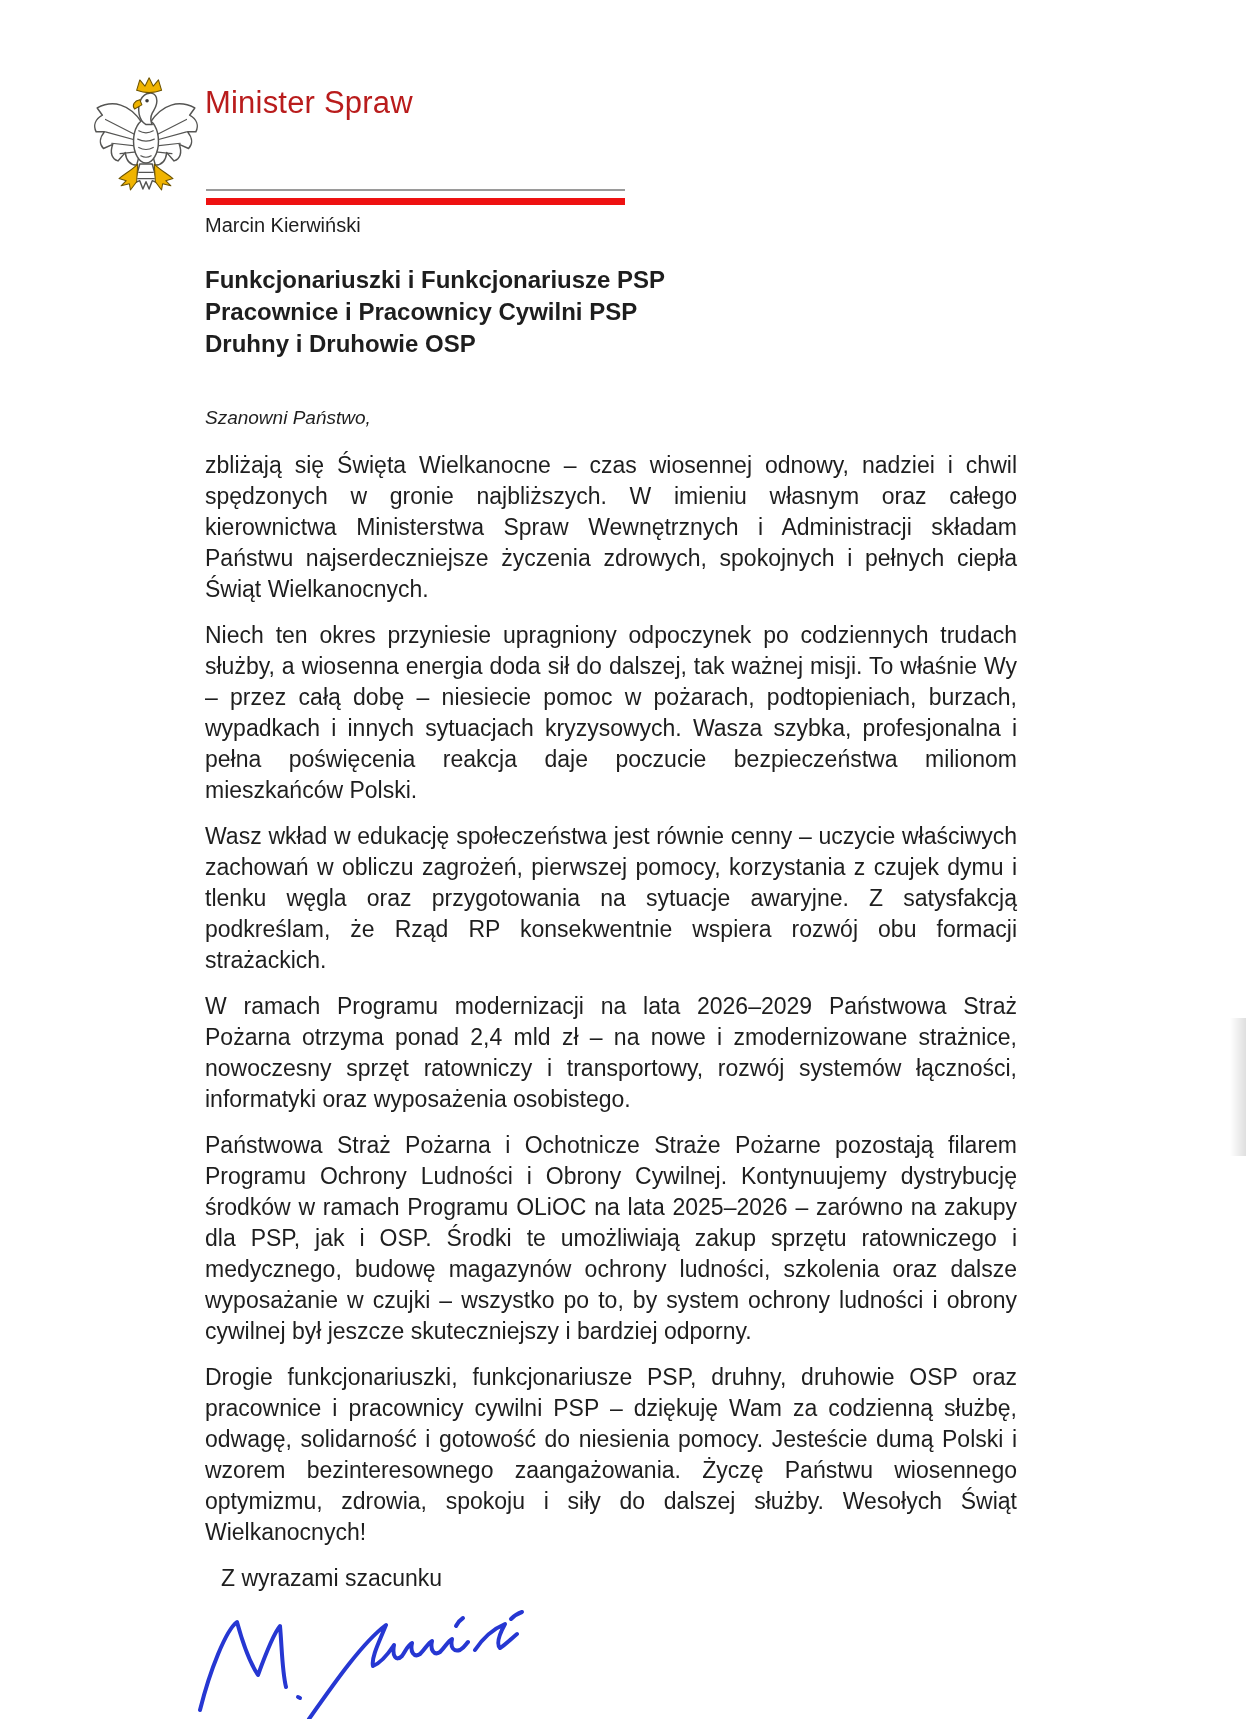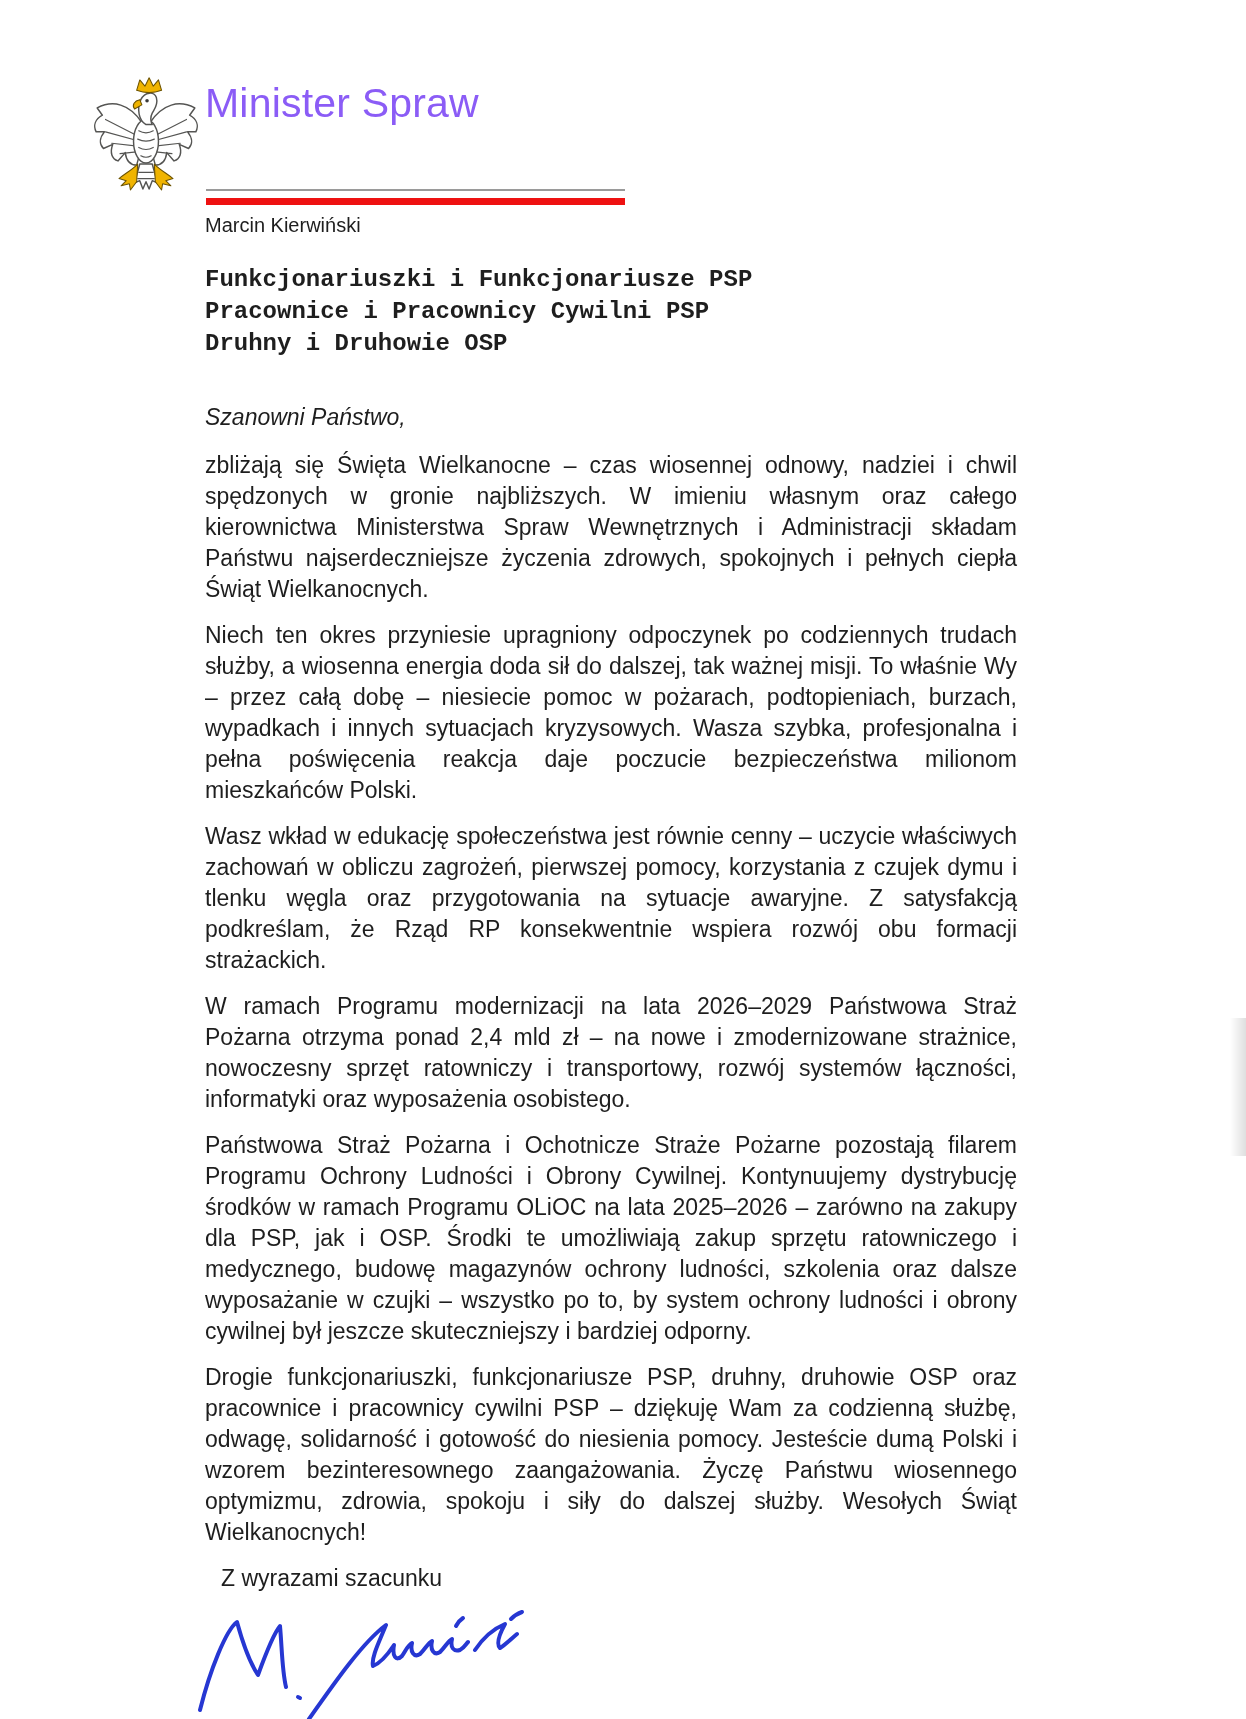--- a/index.html
+++ b/index.html
@@ -16,23 +16,23 @@
 
   
   .emblem {
     position: absolute;
     left: 92px; top: 76px;
     width: 108px; height: 120px;
   }
   .ministry-title {
     position: absolute;
     left: 205px; top: 84px;
-    font-size: 41px;
+    font-size: 31px;
     line-height: 38px;
-    color: #8b5cf6;
+    color: #b91c1c;
     letter-spacing: 0.2px;
     white-space: nowrap;
   }
   .flag-rule {
     position: absolute;
     left: 206px; top: 189px;
     width: 419px;
   }
   .flag-rule .white-stripe {
     height: 7px;
@@ -53,25 +53,24 @@
   .signatory {
     font-size: 20px;
     line-height: 30px;
     margin: 0 0 24px 0;
   }
   .recipients {
     font-weight: bold;
     font-size: 24px;
     line-height: 32px;
     margin: 0 0 42px 0;
-    font-family: Liberation Mono, monospace;
   }
   .salutation {
     font-style: italic;
-    font-size: 23px;
+    font-size: 19px;
     line-height: 31px;
     margin: 0 0 17px 0;
   }
   .para {
     font-size: 23px;
     line-height: 31px;
     text-align: justify;
     margin: 0 0 15px 0;
   }
   .closing {

